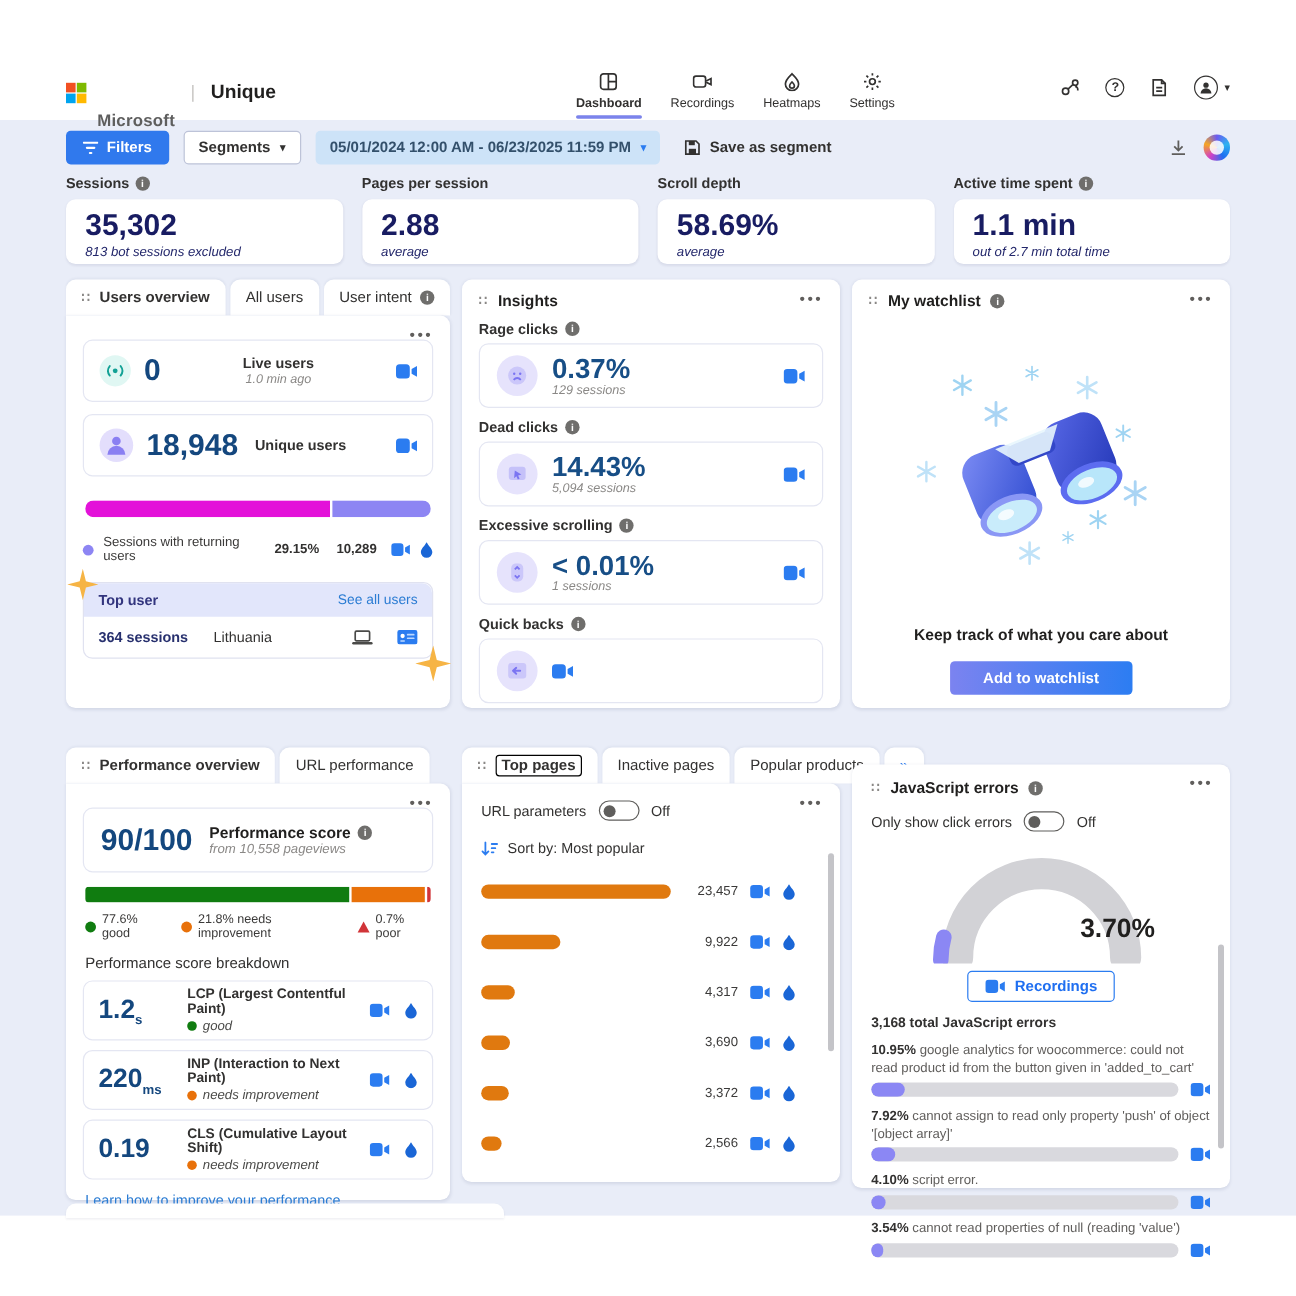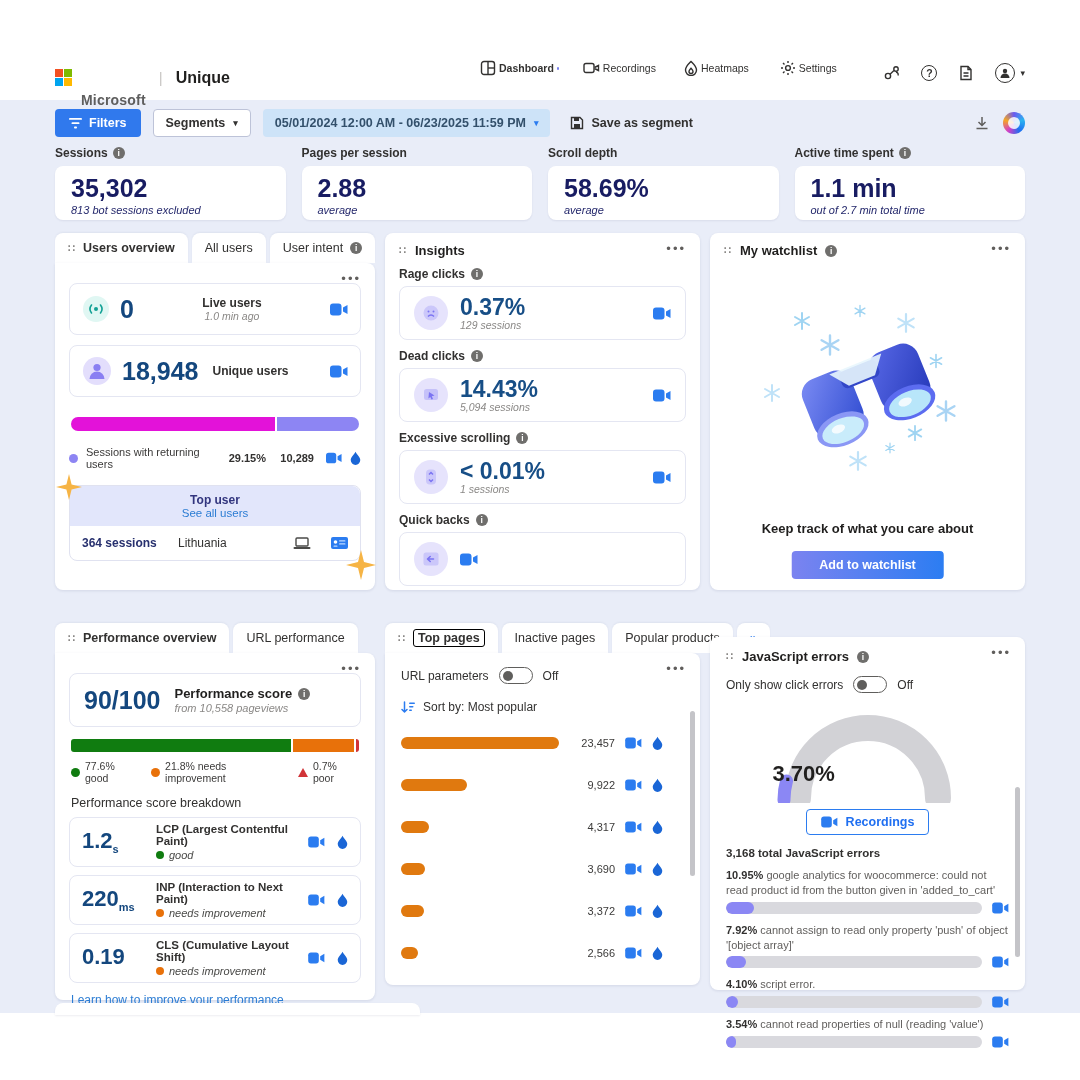--- a/index.html
+++ b/index.html
@@ -9,21 +9,21 @@
 
   
   .app-header { position:absolute; left:55px; top:55px; width:970px; height:45px; display:flex; align-items:center; background:#fff; }
   .brand { display:flex; align-items:center; gap:9px; }
   .mslogo { display:grid; grid-template-columns:8px 8px; grid-template-rows:8px 8px; gap:1px; }
   .mslogo i { display:block; }
   .ms-name { font-size:14px; color:#5e5e5e; font-weight:600; letter-spacing:.2px;margin-top:44px; }
   .brand-sep { color:#c8c6c4; font-size:15px; margin:0 4px; }
   .clarity-name { font-size:16px; color:#201f1e; font-weight:600; }
   .main-nav { position:absolute; left:425px; top:0; display:flex; gap:24px; }
-  .nav-item { display:flex; flex-direction:row; align-items:center; gap:3px; padding-top:4px; cursor:pointer; }
+  .nav-item { display:flex; flex-direction:column; align-items:center; gap:3px; padding-top:4px; cursor:pointer; }
   .nav-item .nv-label { font-size:10.5px; color:#323130; }
   .nav-item.active .nv-label { font-weight:600; }
   .nav-underline { width:100%; height:3px; border-radius:2px; background:transparent; margin-top:1px; }
   .nav-item.active .nav-underline { background:#7b83eb; }
   .hdr-right { position:absolute; right:0; top:8px; display:flex; align-items:center; gap:20px; }
   .hicon { width:18px; height:18px; display:flex; align-items:center; justify-content:center; color:#323130; }
   .help-circle { width:16px; height:16px; border:1.4px solid #323130; border-radius:50%; font-size:10.5px; font-weight:700; display:flex; align-items:center; justify-content:center; }
   .avatar-wrap { display:flex; align-items:center; gap:5px; }
   .avatar { width:20px; height:20px; border:1.5px solid #323130; border-radius:50%; display:flex; align-items:center; justify-content:center; }
   .chev { font-size:9px; color:#323130; }
@@ -72,21 +72,21 @@
   .rb-mid .t2 { font-size:10.5px; font-style:italic; color:#8a8886; }
   .uniq-label { font-size:12px; font-weight:700; color:#323130; flex:1; text-align:left; padding-left:4px; }
   .split-bar { display:flex; height:14px; border-radius:7px; overflow:hidden; gap:2px; margin:20px 2px 14px 2px; }
   .split-bar i { display:block; height:100%; }
   .legend-row { display:flex; align-items:center; gap:8px; height:26px; font-size:11px; color:#3b3a39; }
   .dot { width:9px; height:9px; border-radius:50%; flex:none; }
   .legend-row .lg-label { flex:1; }
   .legend-row .pct { font-weight:600; color:#323130; }
   .legend-row .cnt { font-weight:600; color:#323130; width:40px; text-align:right; margin-right:4px; }
   .topuser { border:1px solid #e0e2f0; border-radius:8px; margin-top:14px; overflow:visible; position:relative; }
-  .tu-head { background:#e2e6fb; border-radius:8px 8px 0 0; display:flex; align-items:center; justify-content:space-between; padding:7px 12px;flex-direction:column; }
+  .tu-head { background:#e2e6fb; border-radius:8px 8px 0 0; display:flex; align-items:center; justify-content:space-between; padding:7px 12px; }
   .tu-head .t { font-size:12px; font-weight:700; color:#32357e; }
   .tu-head a { font-size:11.5px; color:#2b7cd3; text-decoration:none; }
   .tu-row { display:flex; align-items:center; padding:10px 12px; gap:8px; }
   .tu-sess { font-size:12px; font-weight:600; color:#27306e; width:88px; }
   .tu-country { font-size:12px; color:#323130; flex:1; }
   .sparkle { position:absolute; }
 
   
   .ins-card { top:233px; height:357px; padding:10px 14px; }
   .ins-sec-label { display:flex; align-items:center; gap:6px; font-size:12px; font-weight:700; color:#323130; margin:9px 0 5px 0; }
@@ -134,21 +134,21 @@
   .tp-rows { margin-top:8px; }
   .tp-row { display:flex; align-items:center; height:42px; gap:10px; }
   .tp-bar-wrap { width:158px; }
   .tp-bar { height:12px; border-radius:6px; background:#e0790f; }
   .tp-val { width:46px; text-align:right; font-size:11px; color:#3b3a39; }
   .vscroll { position:absolute; right:5px; width:5px; border-radius:3px; background:#c4c4c8; }
 
   
   .js-card { top:637px; height:353px; padding:12px 16px 10px 16px; }
   .gauge-wrap { position:relative; width:190px; height:100px; margin:10px auto 0 auto; }
-  .gauge-val { position:absolute; left:0; right:0; top:58px; text-align:left; font-size:22px; font-weight:700; color:#201f1e; }
+  .gauge-val { position:absolute; left:0; right:0; top:58px; text-align:right; font-size:22px; font-weight:700; color:#201f1e; }
   .rec-btn { display:flex; align-items:center; gap:8px; border:1px solid #2b7cf0; border-radius:4px; padding:5px 14px; width:max-content; margin:6px auto 0 auto; color:#1f6ff1; font-size:12.5px; font-weight:700; cursor:pointer; background:#fff; }
   .je-total { font-size:11.5px; font-weight:700; color:#323130; margin-top:12px; }
   .je-item { margin-top:9px; }
   .je-text { font-size:11px; color:#605e5c; line-height:1.35; }
   .je-text b { color:#323130; }
   .je-bar-row { display:flex; align-items:center; gap:10px; margin-top:4px; }
   .je-track { flex:1; height:12px; border-radius:6px; background:#d9d9de; overflow:hidden; }
   .je-fill { height:100%; border-radius:6px; background:#8b87f4; }
 
   .next-sliver { position:absolute; left:55px; top:1003px; width:365px; height:12px; background:#fff; border-radius:8px 8px 0 0; box-shadow:0 1px 2px rgba(20,30,80,.08); }

